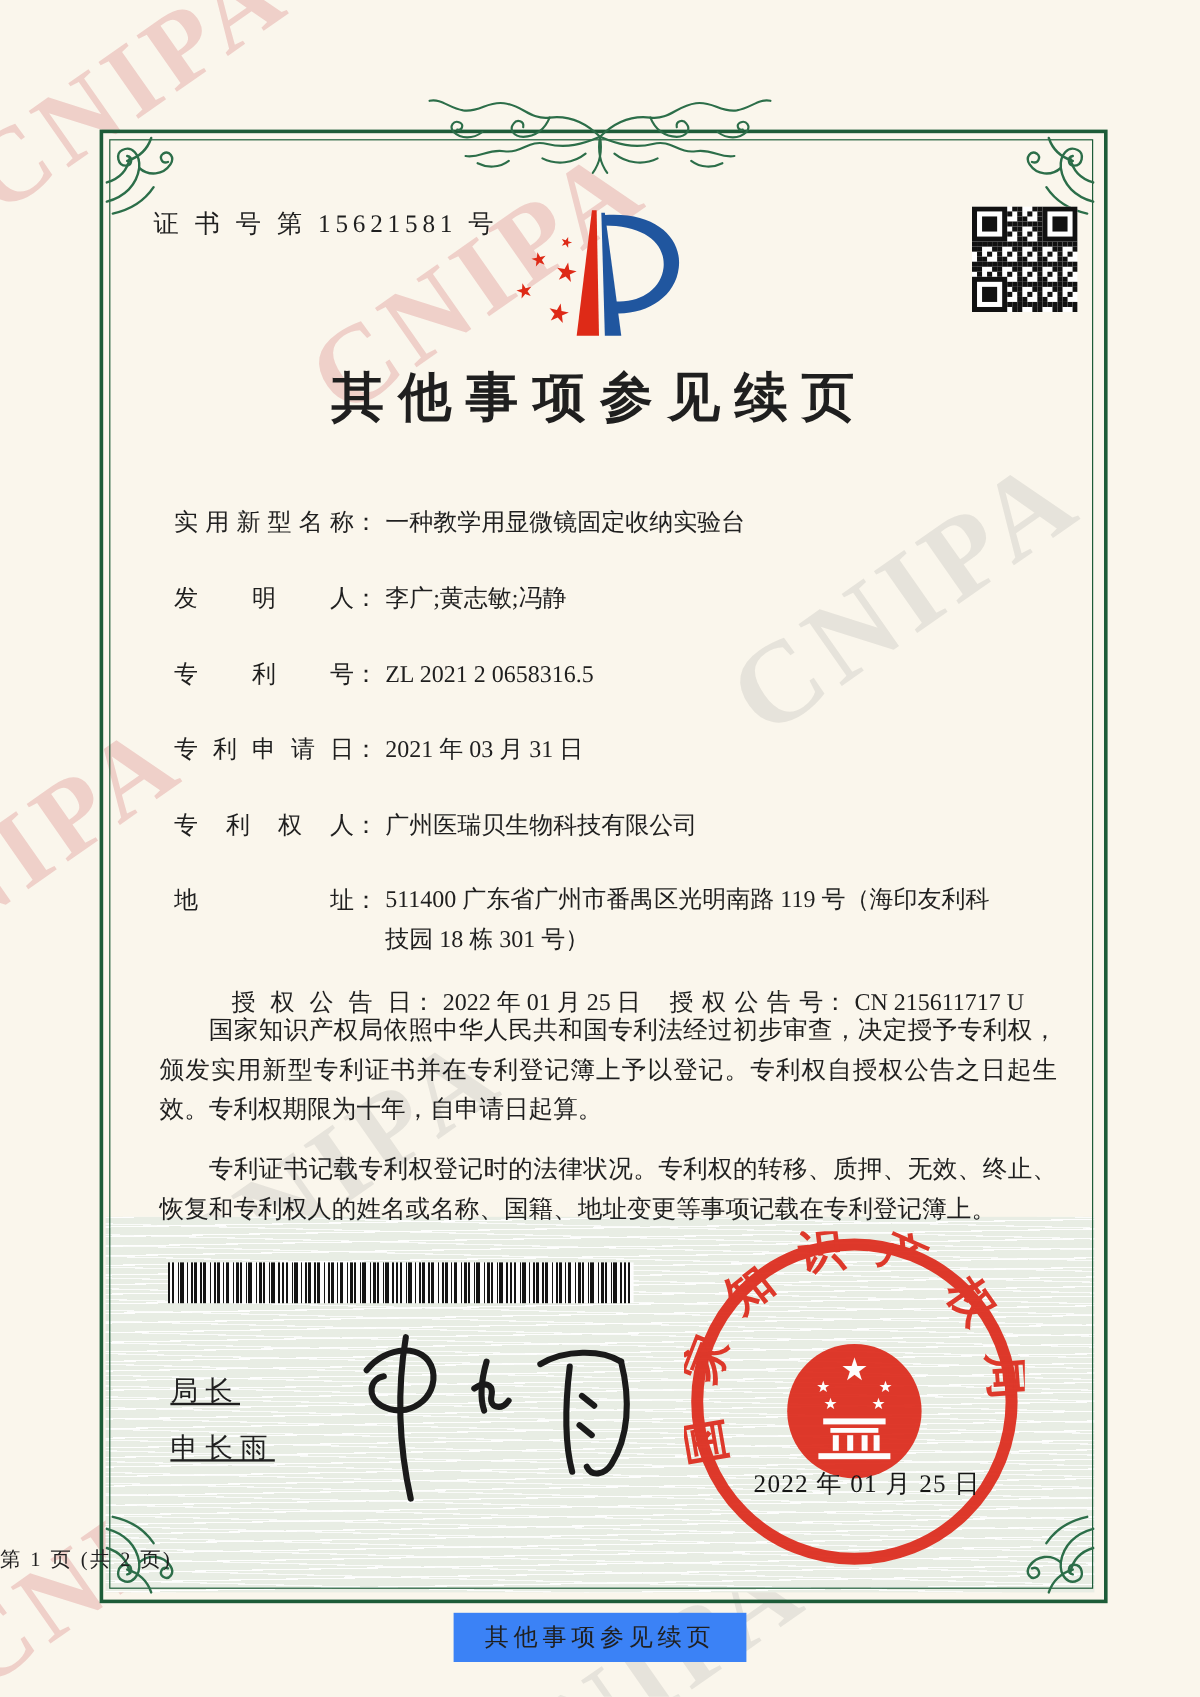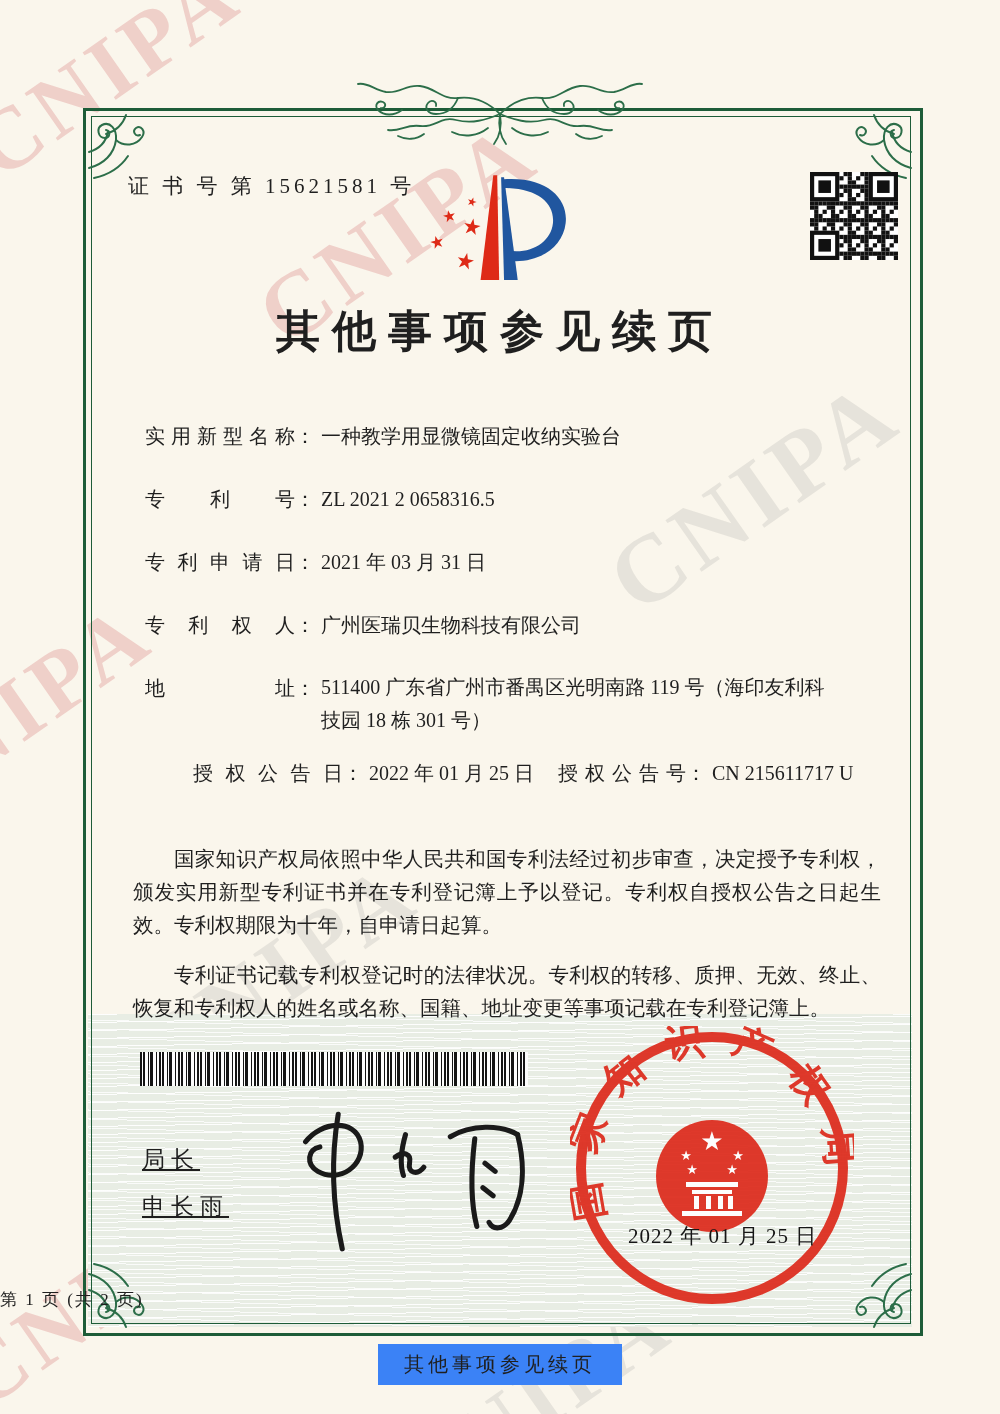--- a/index.html
+++ b/index.html
@@ -338,20 +338,23 @@
     <rect x="8" y="64" width="12" height="12" fill="#111"></rect>
   </svg>
 
 <div class="abs title">其他事项参见续页</div>
 
 <div class="abs fields">
   <div class="frow">
     <span class="label">实用新型名称</span><span class="colon">：</span><span class="value">一种教学用显微镜固定收纳实验台</span>
   </div>
   <div class="frow">
+    <span class="label">发明人</span><span class="colon">：</span><span class="value">李广;黄志敏;冯静</span>
+  </div>
+  <div class="frow">
     <span class="label">专利号</span><span class="colon">：</span><span class="value">ZL 2021 2 0658316.5</span>
   </div>
   <div class="frow">
     <span class="label">专利申请日</span><span class="colon">：</span><span class="value">2021 年 03 月 31 日</span>
   </div>
   <div class="frow">
     <span class="label">专利权人</span><span class="colon">：</span><span class="value">广州医瑞贝生物科技有限公司</span>
   </div>
   <div class="frow" style="margin-bottom:16px;">
     <span class="label">地址</span><span class="colon">：</span><span class="value addr-val"><span>511400 广东省广州市番禺区光明南路 119 号（海印友利科</span><br><span>技园 18 栋 301 号）</span></span>

